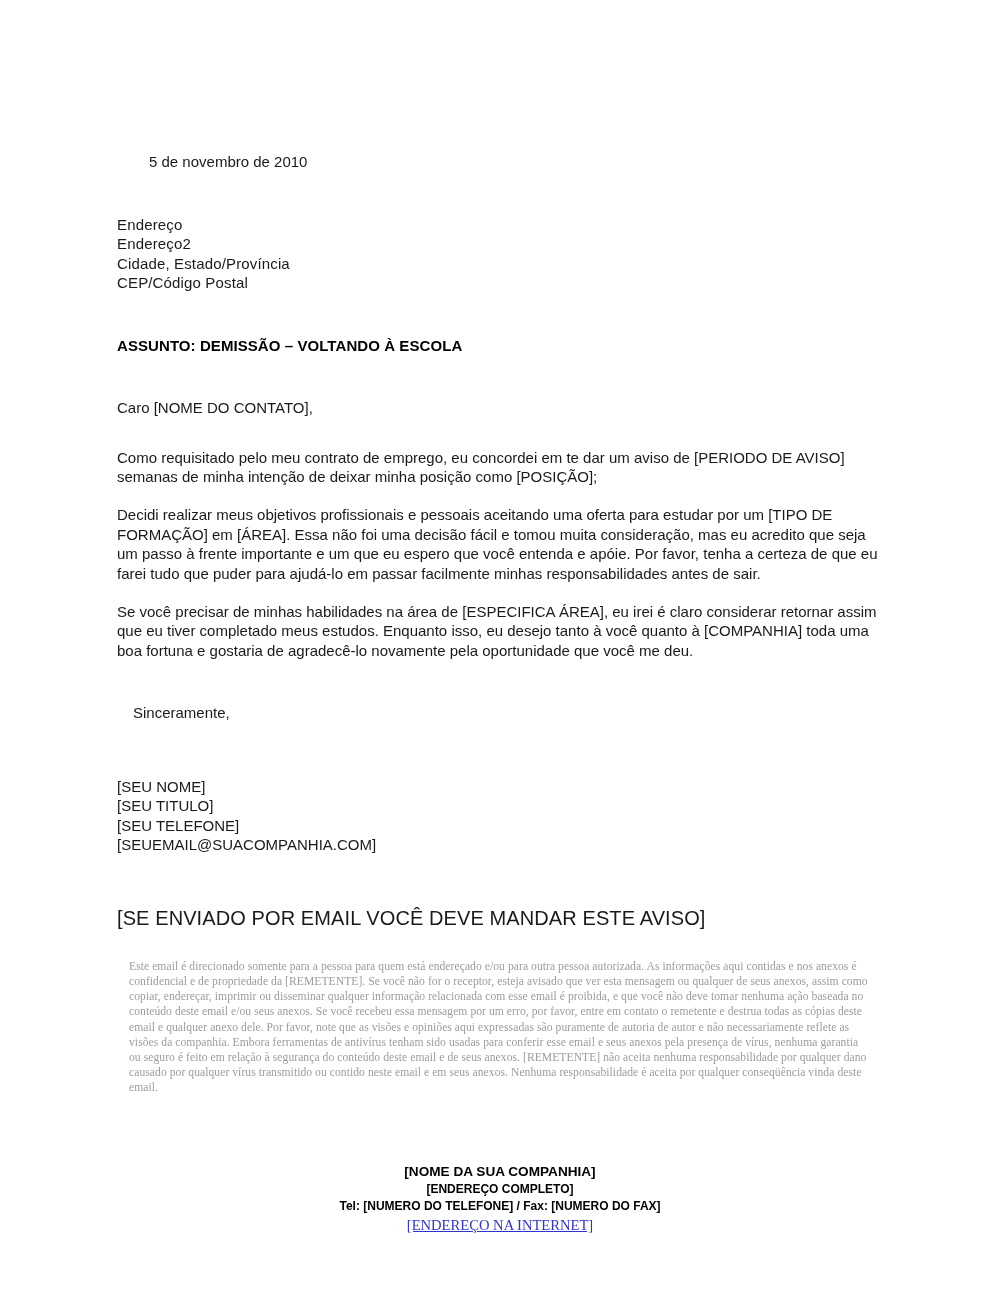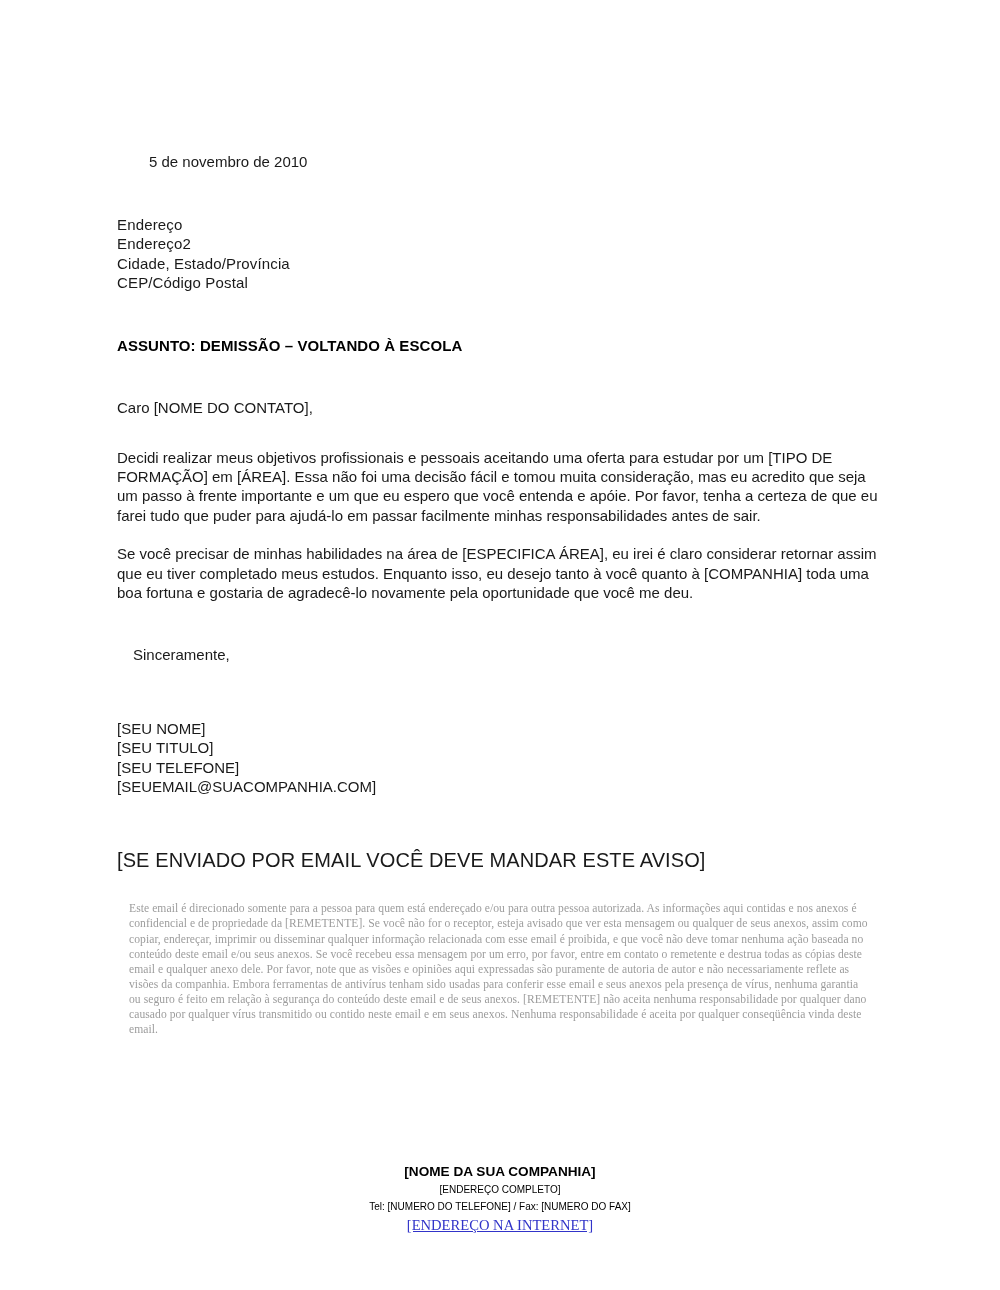--- a/index.html
+++ b/index.html
@@ -108,22 +108,23 @@
     line-height: 17.6px;
     color: #000000;
   }
   .footer .company {
     font-weight: bold;
     font-size: 13.6px;
     line-height: 17.6px;
   }
   .footer .addr,
   .footer .tel {
-    font-size: 10px;
+    font-size: 12px;
     line-height: 17.6px;
+    font-weight: bold;
   }
   .footer .weblink {
     font-family: "Liberation Serif", serif;
     font-size: 14.6px;
     line-height: 18px;
     color: #3134c9;
     text-decoration: underline;
     cursor: pointer;
     display: inline-block;
   }
@@ -151,20 +152,21 @@
     <div class="spacer-lg"></div>
 
     <div class="subject">ASSUNTO: DEMISSÃO – VOLTANDO À ESCOLA</div>
 
     <div class="spacer-lg"></div>
 
     <div class="salutation">Caro [NOME DO CONTATO],</div>
 
     <div class="spacer-md"></div>
 
+    <p class="para">Como requisitado pelo meu contrato de emprego, eu concordei em te dar um aviso de [PERIODO DE AVISO] semanas de minha intenção de deixar minha posição como [POSIÇÃO];</p>
     <p class="para">Decidi realizar meus objetivos profissionais e pessoais aceitando uma oferta para estudar por um [TIPO DE FORMAÇÃO] em [ÁREA]. Essa não foi uma decisão fácil e tomou muita consideração, mas eu acredito que seja um passo à frente importante e um que eu espero que você entenda e apóie. Por favor, tenha a certeza de que eu farei tudo que puder para ajudá-lo em passar facilmente minhas responsabilidades antes de sair.</p>
     <p class="para">Se você precisar de minhas habilidades na área de [ESPECIFICA ÁREA], eu irei é claro considerar retornar assim que eu tiver completado meus estudos. Enquanto isso, eu desejo tanto à você quanto à [COMPANHIA] toda uma boa fortuna e gostaria de agradecê-lo novamente pela oportunidade que você me deu.</p>
 
     <div class="spacer-lg"></div>
 
     <div class="closing">Sinceramente,</div>
 
     <div class="spacer-lg"></div>
     <div class="spacer-xs"></div>
 

